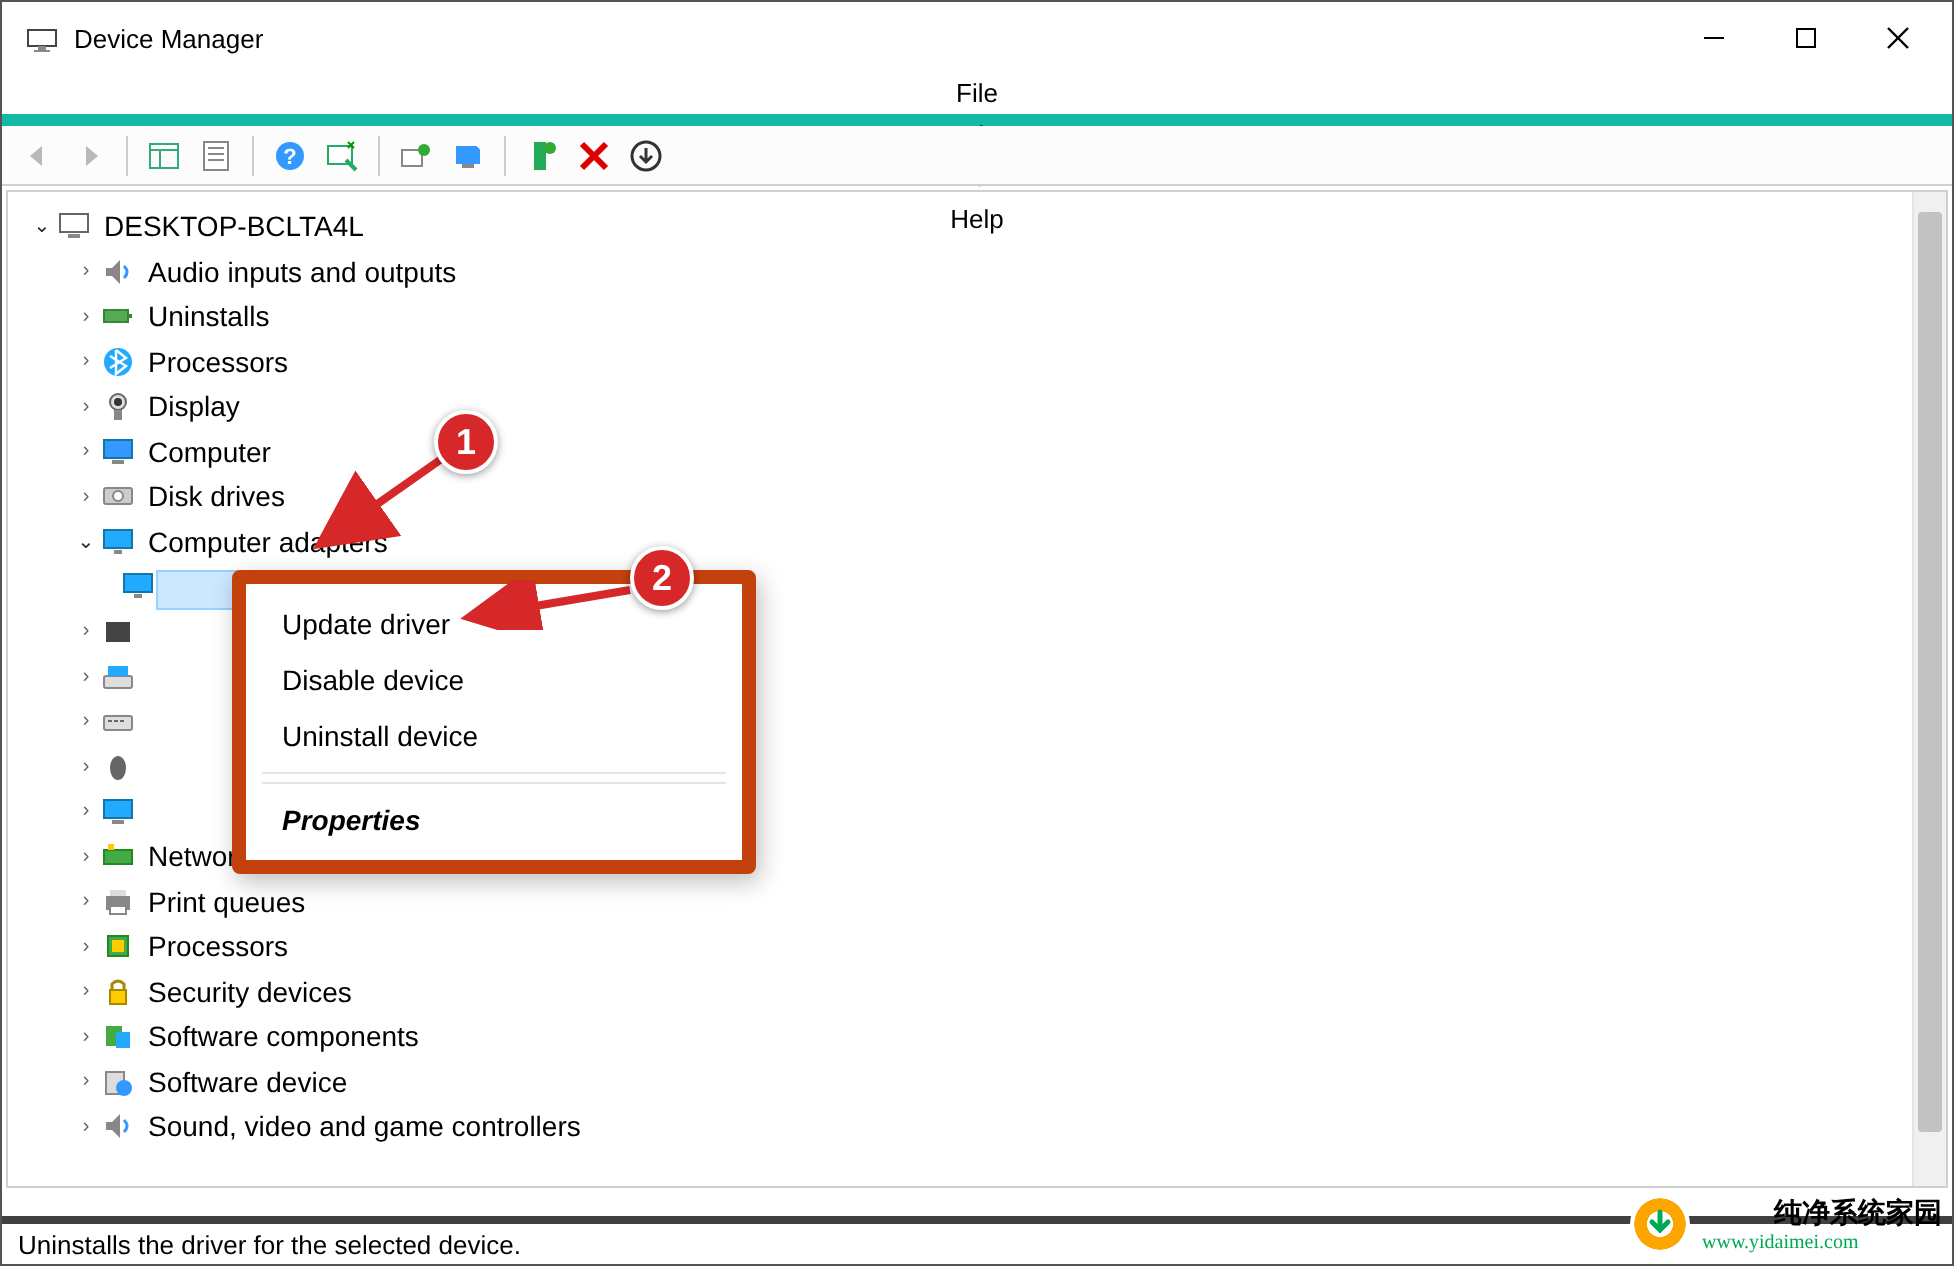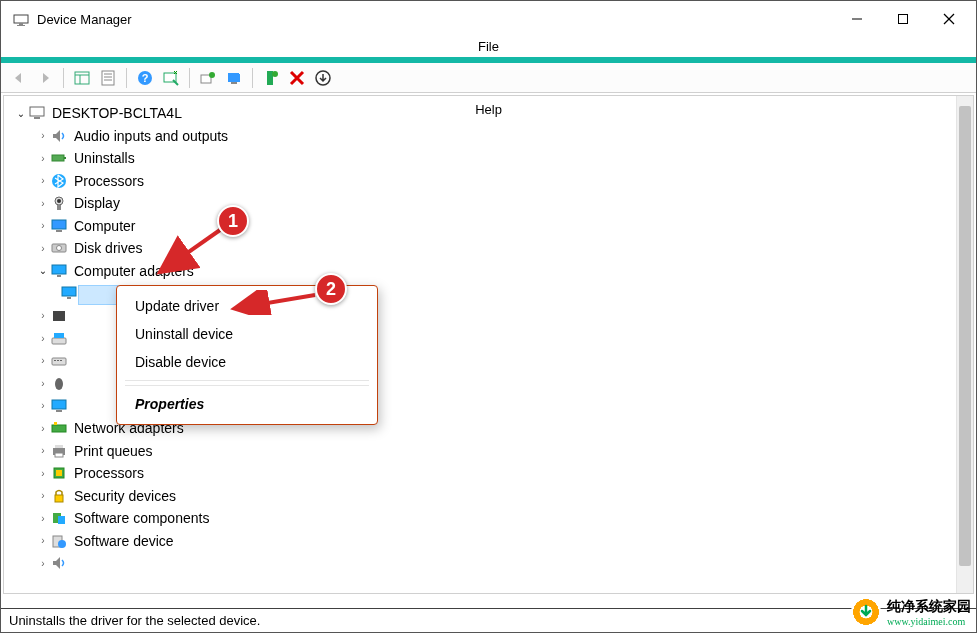--- a/index.html
+++ b/index.html
@@ -19,33 +19,33 @@
   .tsep { width: 1px; height: 20px; background: #ccc; margin: 0 4px; }
   .content { flex: 1; display: flex; overflow: hidden; border: 1px solid #d0d0d0; margin: 2px; position: relative; }
   .tree { flex: 1; padding: 6px 0 6px 10px; font-size: 14px; color: #000; overflow: hidden; position: relative; }
   .row { display: flex; align-items: center; height: 22.5px; }
   .row .chev { width: 14px; display: flex; align-items: center; justify-content: center; font-size: 10px; color: #666; }
   .row .chev.open { color: #222; }
   .row .dev-icon { width: 18px; height: 16px; display: flex; align-items: center; justify-content: center; margin-right: 6px; }
   .row.indent1 { padding-left: 22px; }
   .row.indent2 { padding-left: 46px; }
   .sel-hl { background: #cce8ff; border: 1px solid #99d1ff; width: 210px; height: 20px; position: absolute; }
-  .ctxmenu { position: absolute; background: #fff; border: 1px solid #c2410c; box-shadow: 2px 4px 12px rgba(0,0,0,.25); padding: 6px 0; width: 262px; font-size: 14px; z-index: 20; border-radius: 4px;}
+  .ctxmenu { position: absolute; background: #fff; border: 7px solid #c2410c; box-shadow: 2px 4px 12px rgba(0,0,0,.25); padding: 6px 0; width: 262px; font-size: 14px; z-index: 20; border-radius: 4px;}
   .ctxmenu .item { padding: 6px 18px; }
   .ctxmenu .item.bold { font-weight: 700; font-style: italic; }
   .ctxmenu .sep { height: 1px; background: #e5e5e5; margin: 4px 8px; }
   .vscroll { width: 17px; background: #f0f0f0; border-left: 1px solid #e4e4e4; position: relative; }
   .vscroll .thumb { position: absolute; left: 2px; right: 2px; top: 10px; height: 460px; background: #c2c2c2; border-radius: 2px; }
-  .statusbar { height: 24px; border-top: 1px solid #404040; font-size: 13px; padding: 2px 8px; display: flex; align-items: center; margin-top: 12px; }
+  .statusbar { height: 24px; border-top: 4px solid #404040; font-size: 13px; padding: 2px 8px; display: flex; align-items: center; margin-top: 12px; }
   .annot-badge { position: absolute; width: 32px; height: 32px; border-radius: 50%; background: #d62829; color: #fff; font-weight: 700; font-size: 18px; display: flex; align-items: center; justify-content: center; border: 2px solid #fff; box-shadow: 0 1px 4px rgba(0,0,0,.4); z-index: 30; }
   .arrow { position: absolute; z-index: 29; pointer-events: none; }
   .watermark { position: absolute; right: 6px; bottom: 6px; display: flex; align-items: center; gap: 6px; z-index: 40; }
   .watermark .logo { width: 30px; height: 30px; border-radius: 50%; background: radial-gradient(circle,#fff 30%,#ffa500 31% 60%,#fff 61%); display:flex;align-items:center;justify-content:center; }
   .watermark .logo svg { width: 16px; height: 16px; }
-  .watermark .txt { font-size: 14px; font-weight: 700; font-family: "Microsoft YaHei","SimHei",sans-serif; }
+  .watermark .txt { font-size: 14px; font-weight: 700; font-family: "Microsoft YaHei","SimHei",sans-serif; margin-left: 36px; }
   .watermark .url { font-size: 10px; color: #0a5; font-family: Liberation Serif, serif; }
   .icon-sm { width:16px; height:16px; }
 </style>
 </head>
 <body>
 
 <div class="window">
 
   <div class="titlebar">
     <span class="tb-icon">
@@ -358,26 +358,27 @@
           <span class="label">Software device</span>
         </div>
       <div class="row indent1">
           <span class="chev">›</span>
           <span class="dev-icon">
             <svg class="icon-sm" viewBox="0 0 16 16">
               <path d="M2 6 L5 6 L9 2 L9 14 L5 10 L2 10 Z" fill="#888"></path>
               <path d="M11 5 Q14 8 11 11" fill="none" stroke="#39f" stroke-width="1.5"></path>
             </svg>
           </span>
+          <span class="label">Sound, video and game controllers</span>
         </div>
 
       <div class="ctxmenu" style="left:112px; top:189px;">
         <div class="item">Update driver</div>
+        <div class="item">Disable device</div>
         <div class="item">Uninstall device</div>
-        <div class="item">Disable device</div>
         <div class="sep"></div>
         <div class="sep"></div>
         <div class="item bold">Properties</div>
       </div>
 
     </div>
     <div class="vscroll">
       <div class="thumb"></div>
     </div>
   </div>

